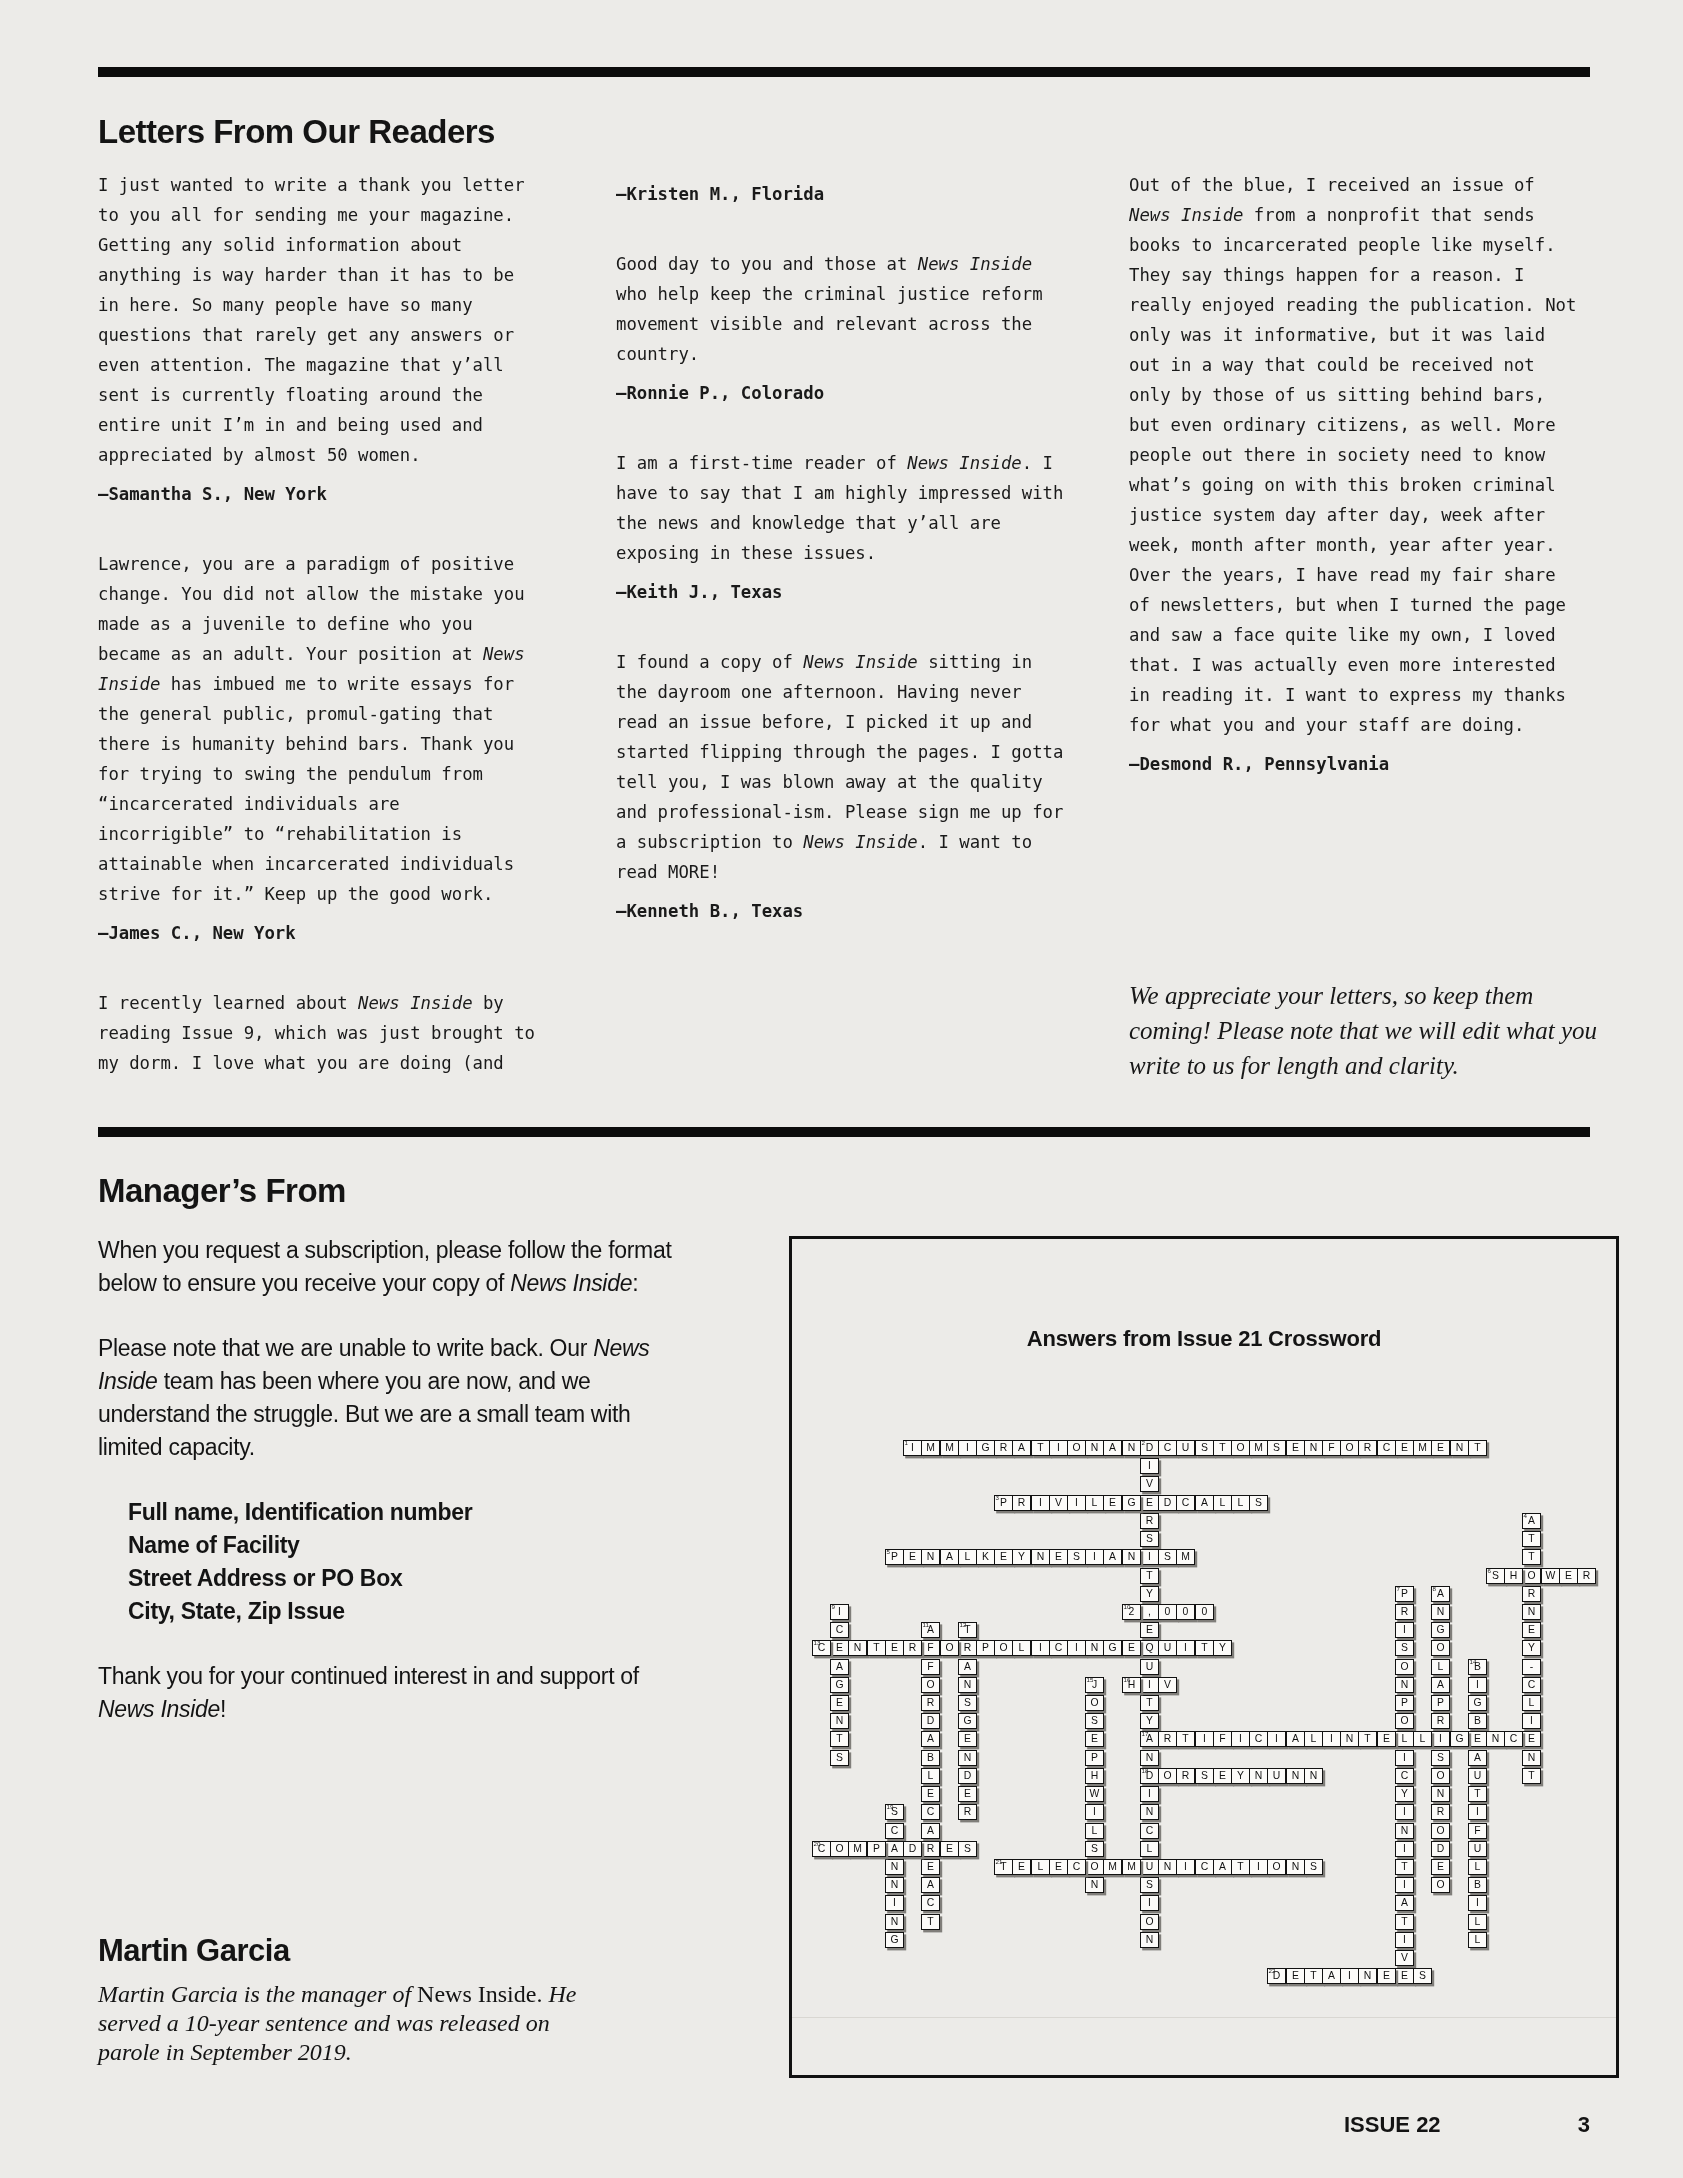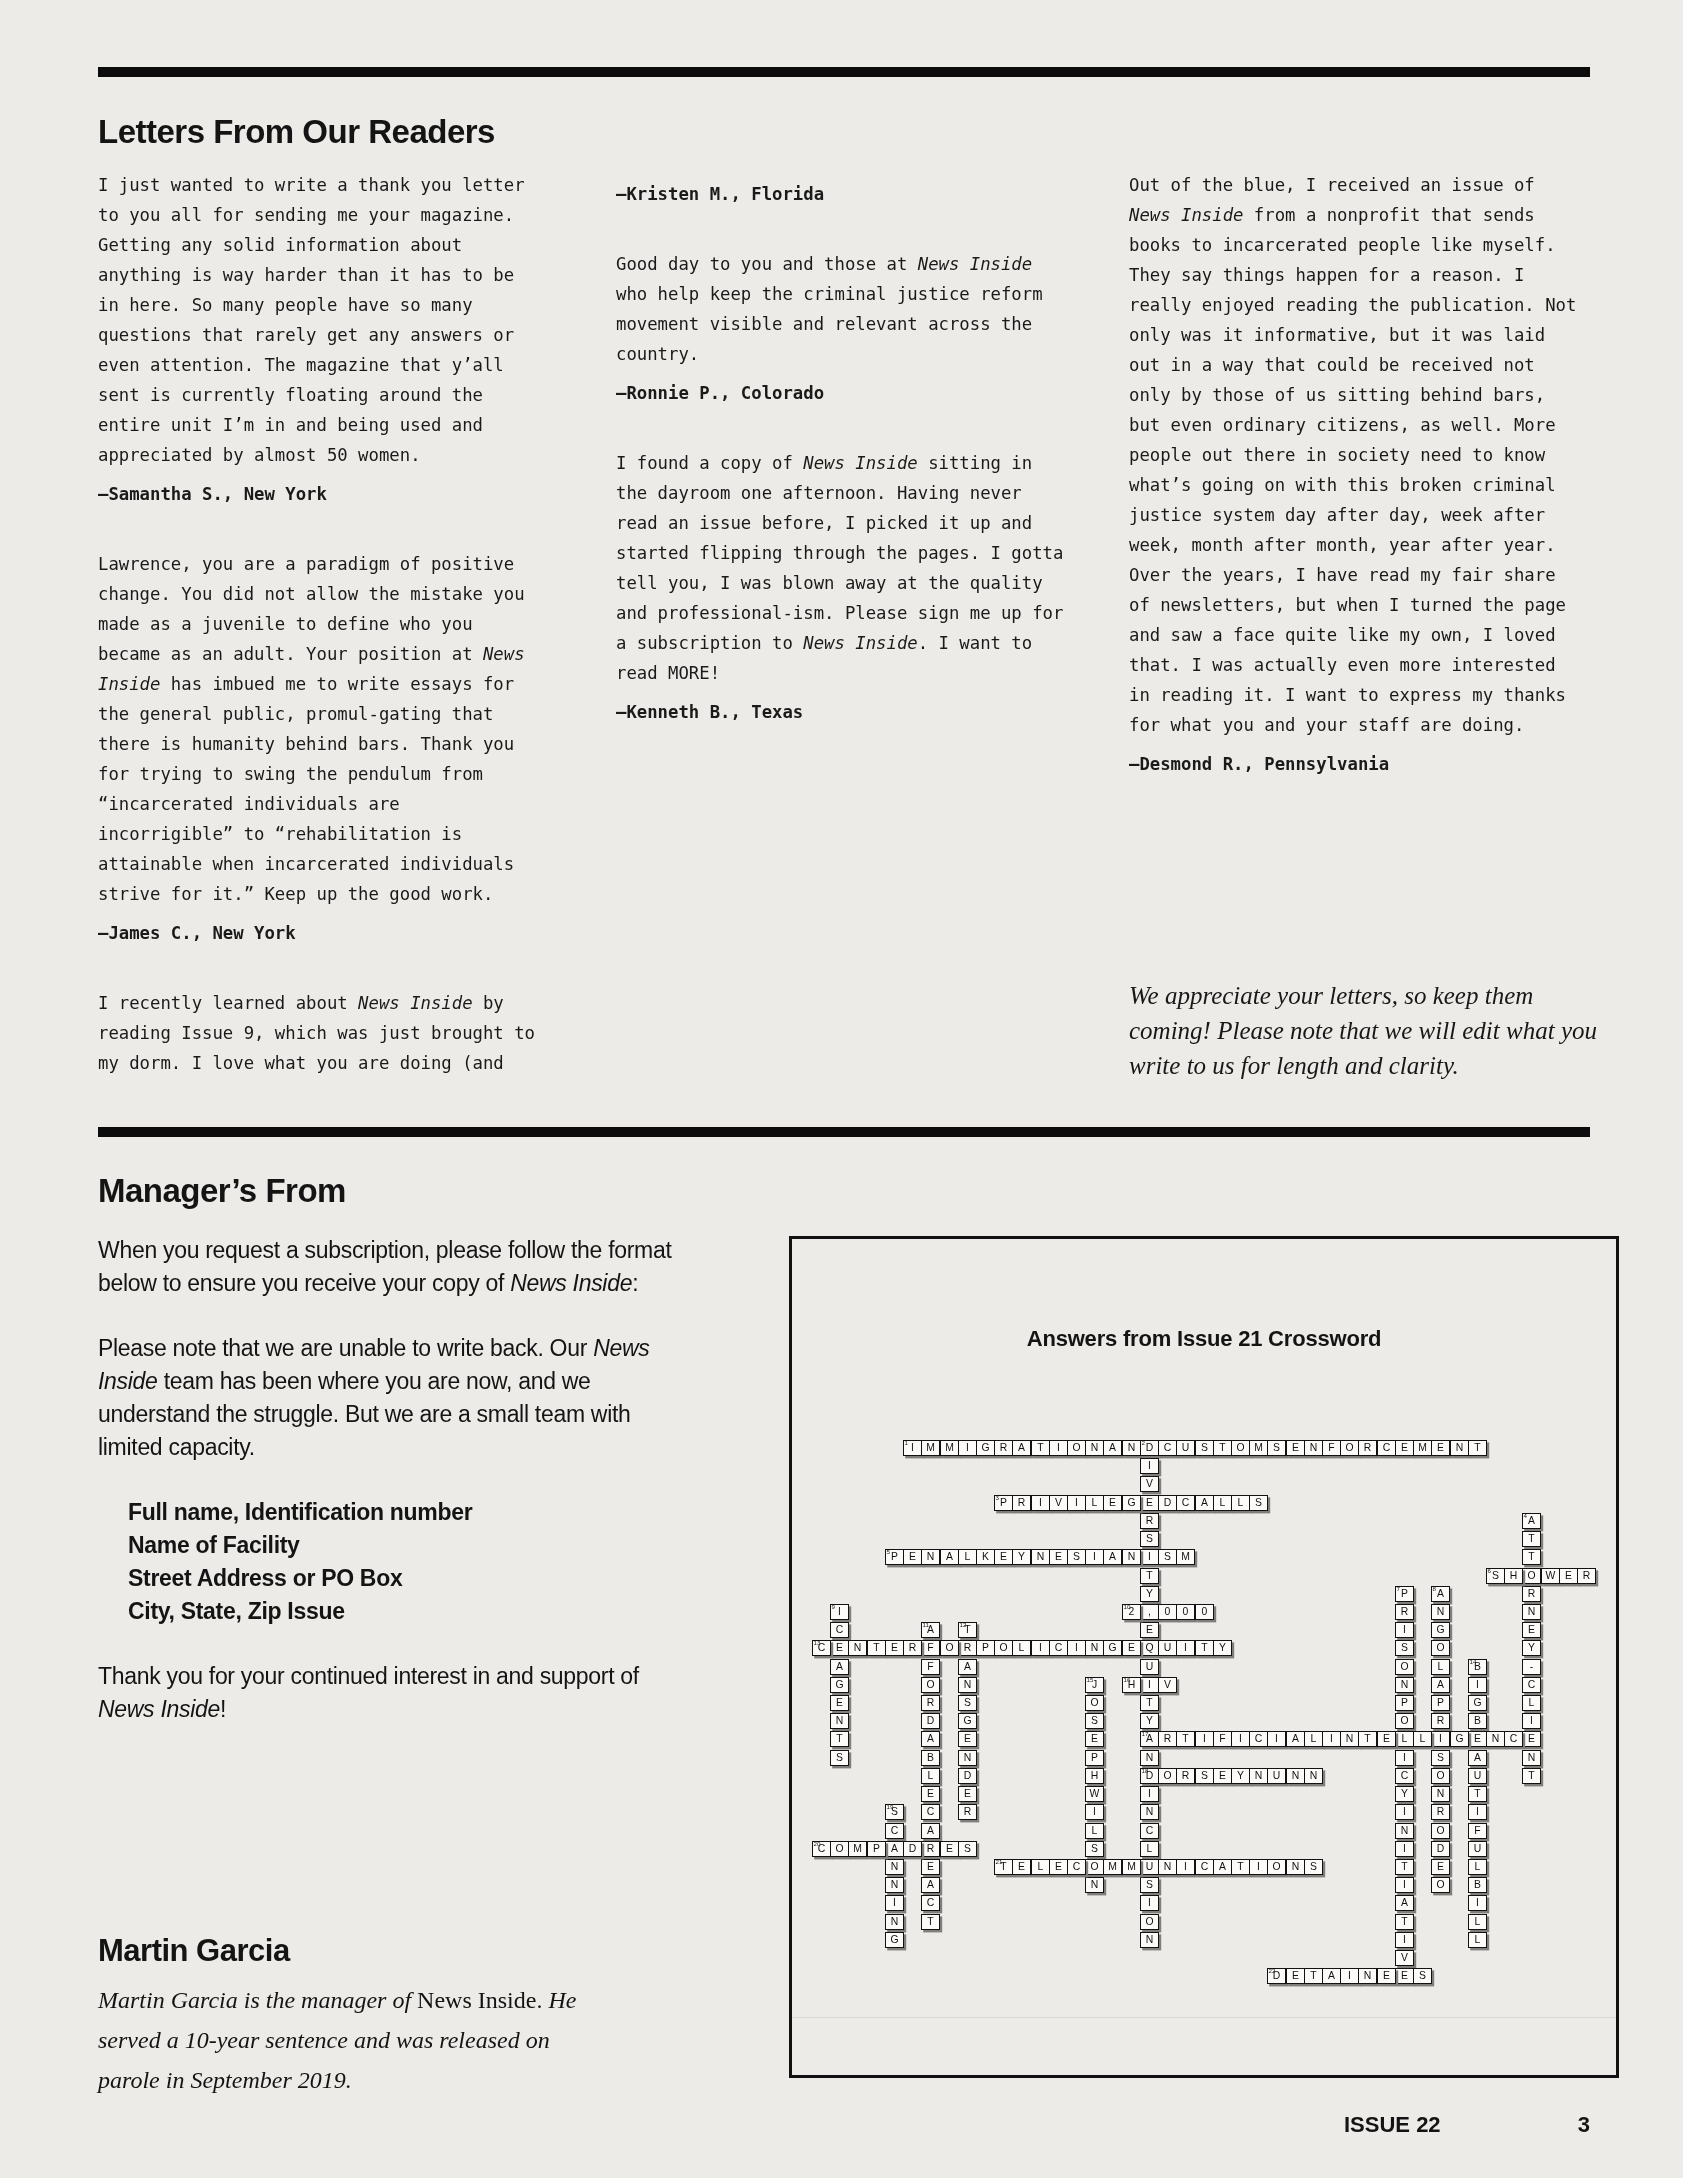--- a/index.html
+++ b/index.html
@@ -29,21 +29,21 @@
 
   
   .mbody{position:absolute;left:98px;top:1234px;width:588px;
          font-size:23px;line-height:33px;letter-spacing:-0.3px;}
   .mbody p{margin:0 0 32px 0;}
   .addr{margin:0 0 32px 0;padding-left:30px;font-weight:bold;}
   #manager-name{position:absolute;left:98px;top:1933px;font-weight:bold;
         font-size:31px;letter-spacing:-0.5px;}
   #manager-bio{position:absolute;left:98px;top:1980px;width:495px;
         font-family:"Liberation Serif",serif;font-style:italic;
-        font-size:24px;line-height:40px;}
+        font-size:24px;line-height:29px;}
   #manager-bio em{font-style:normal;}
   .mbody em{font-style:italic;}
 
   
   #xword-box{position:absolute;left:789px;top:1236px;width:830px;height:842px;
         box-sizing:border-box;border:3px solid #111;}
   #xword-title{position:absolute;top:87px;left:0;right:0;text-align:center;
         font-weight:bold;font-size:22px;letter-spacing:-0.2px;}
   #xword-grid{position:absolute;left:20px;top:201px;}
   .xcell{position:absolute;width:17px;height:14px;background:#fcfbf9;
@@ -76,20 +76,24 @@
       <p class="ltext">I recently learned about <em>News Inside</em> by reading Issue 9, which was just brought to my dorm. I love what you are doing (and</p>
     </div>
   </div>
 <div class="lcol" id="lcol-2">
     <div class="letter">
       <p class="lsig">—Kristen M., Florida</p>
     </div>
     <div class="letter">
       <p class="ltext">Good day to you and those at <em>News Inside</em> who help keep the criminal justice reform movement visible and relevant across the country.</p>
       <p class="lsig">—Ronnie P., Colorado</p>
+    </div>
+    <div class="letter">
+      <p class="ltext">I am a first-time reader of <em>News Inside</em>. I have to say that I am highly impressed with the news and knowledge that y’all are exposing in these issues.</p>
+      <p class="lsig">—Keith J., Texas</p>
     </div>
     <div class="letter">
       <p class="ltext">I found a copy of <em>News Inside</em> sitting in the dayroom one afternoon. Having never read an issue before, I picked it up and started flipping through the pages. I gotta tell you, I was blown away at the quality and professional-ism. Please sign me up for a subscription to <em>News Inside</em>. I want to read MORE!</p>
       <p class="lsig">—Kenneth B., Texas</p>
     </div>
   </div>
 <div class="lcol" id="lcol-3">
     <div class="letter">
       <p class="ltext">Out of the blue, I received an issue of <em>News Inside</em> from a nonprofit that sends books to incarcerated people like myself. They say things happen for a reason. I really enjoyed reading the publication. Not only was it informative, but it was laid out in a way that could be received not only by those of us sitting behind bars, but even ordinary citizens, as well. More people out there in society need to know what’s going on with this broken criminal justice system day after day, week after week, month after month, year after year. Over the years, I have read my fair share of newsletters, but when I turned the page and saw a face quite like my own, I loved that. I was actually even more interested in reading it. I want to express my thanks for what you and your staff are doing.</p>
       <p class="lsig">—Desmond R., Pennsylvania</p>

